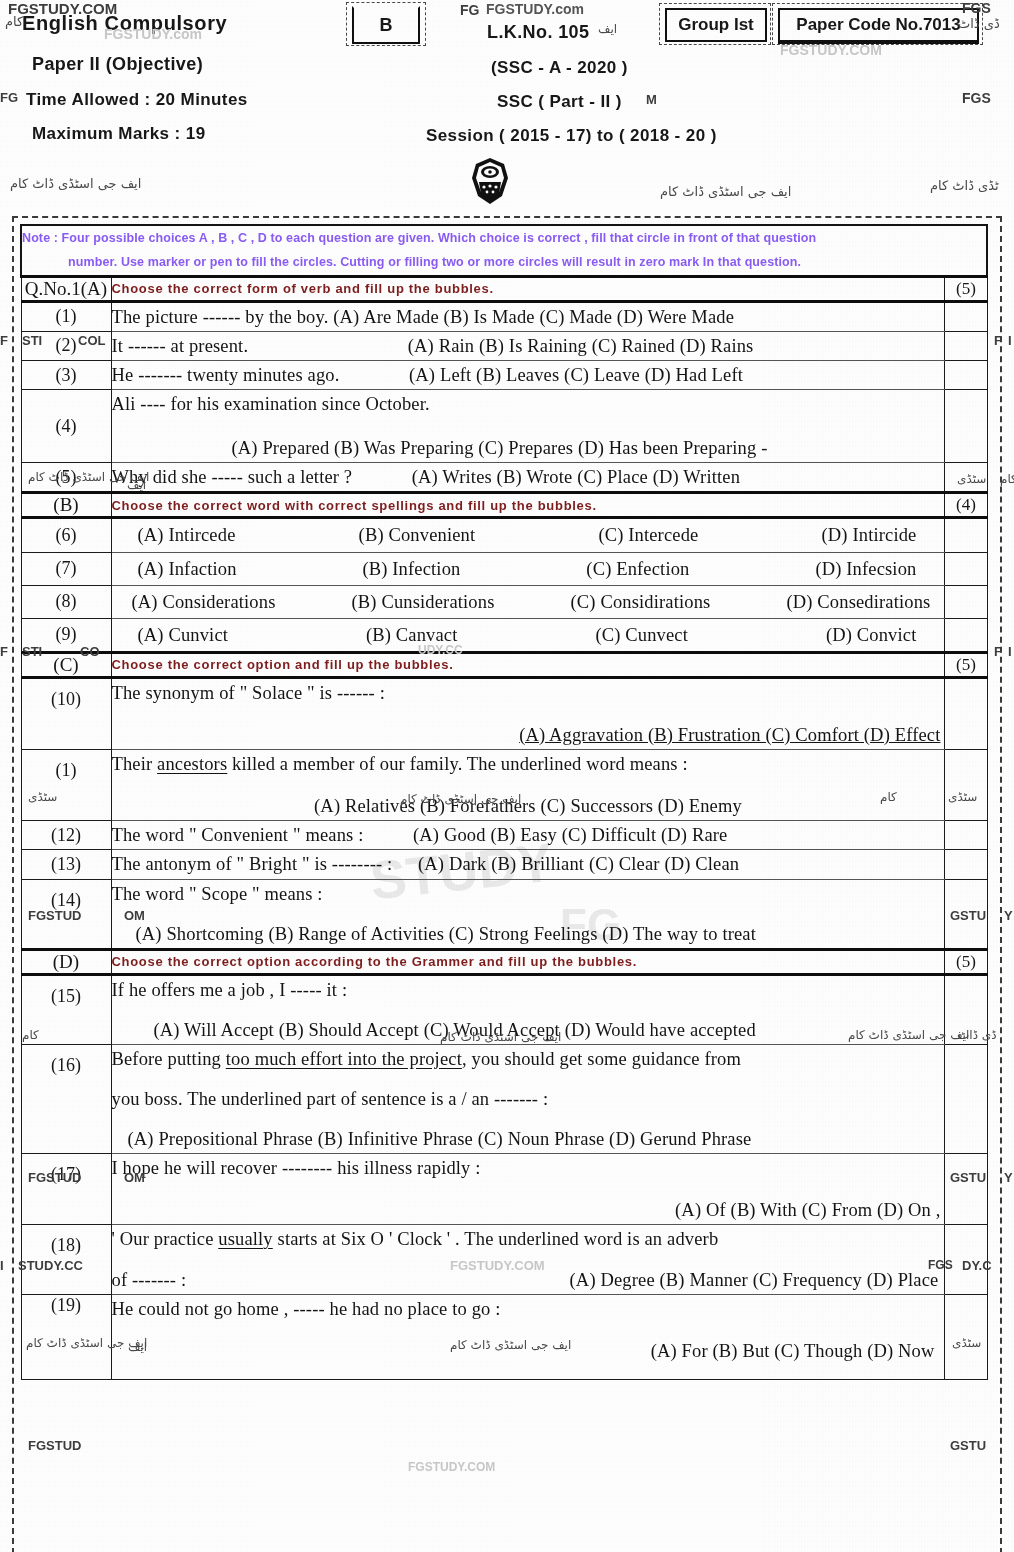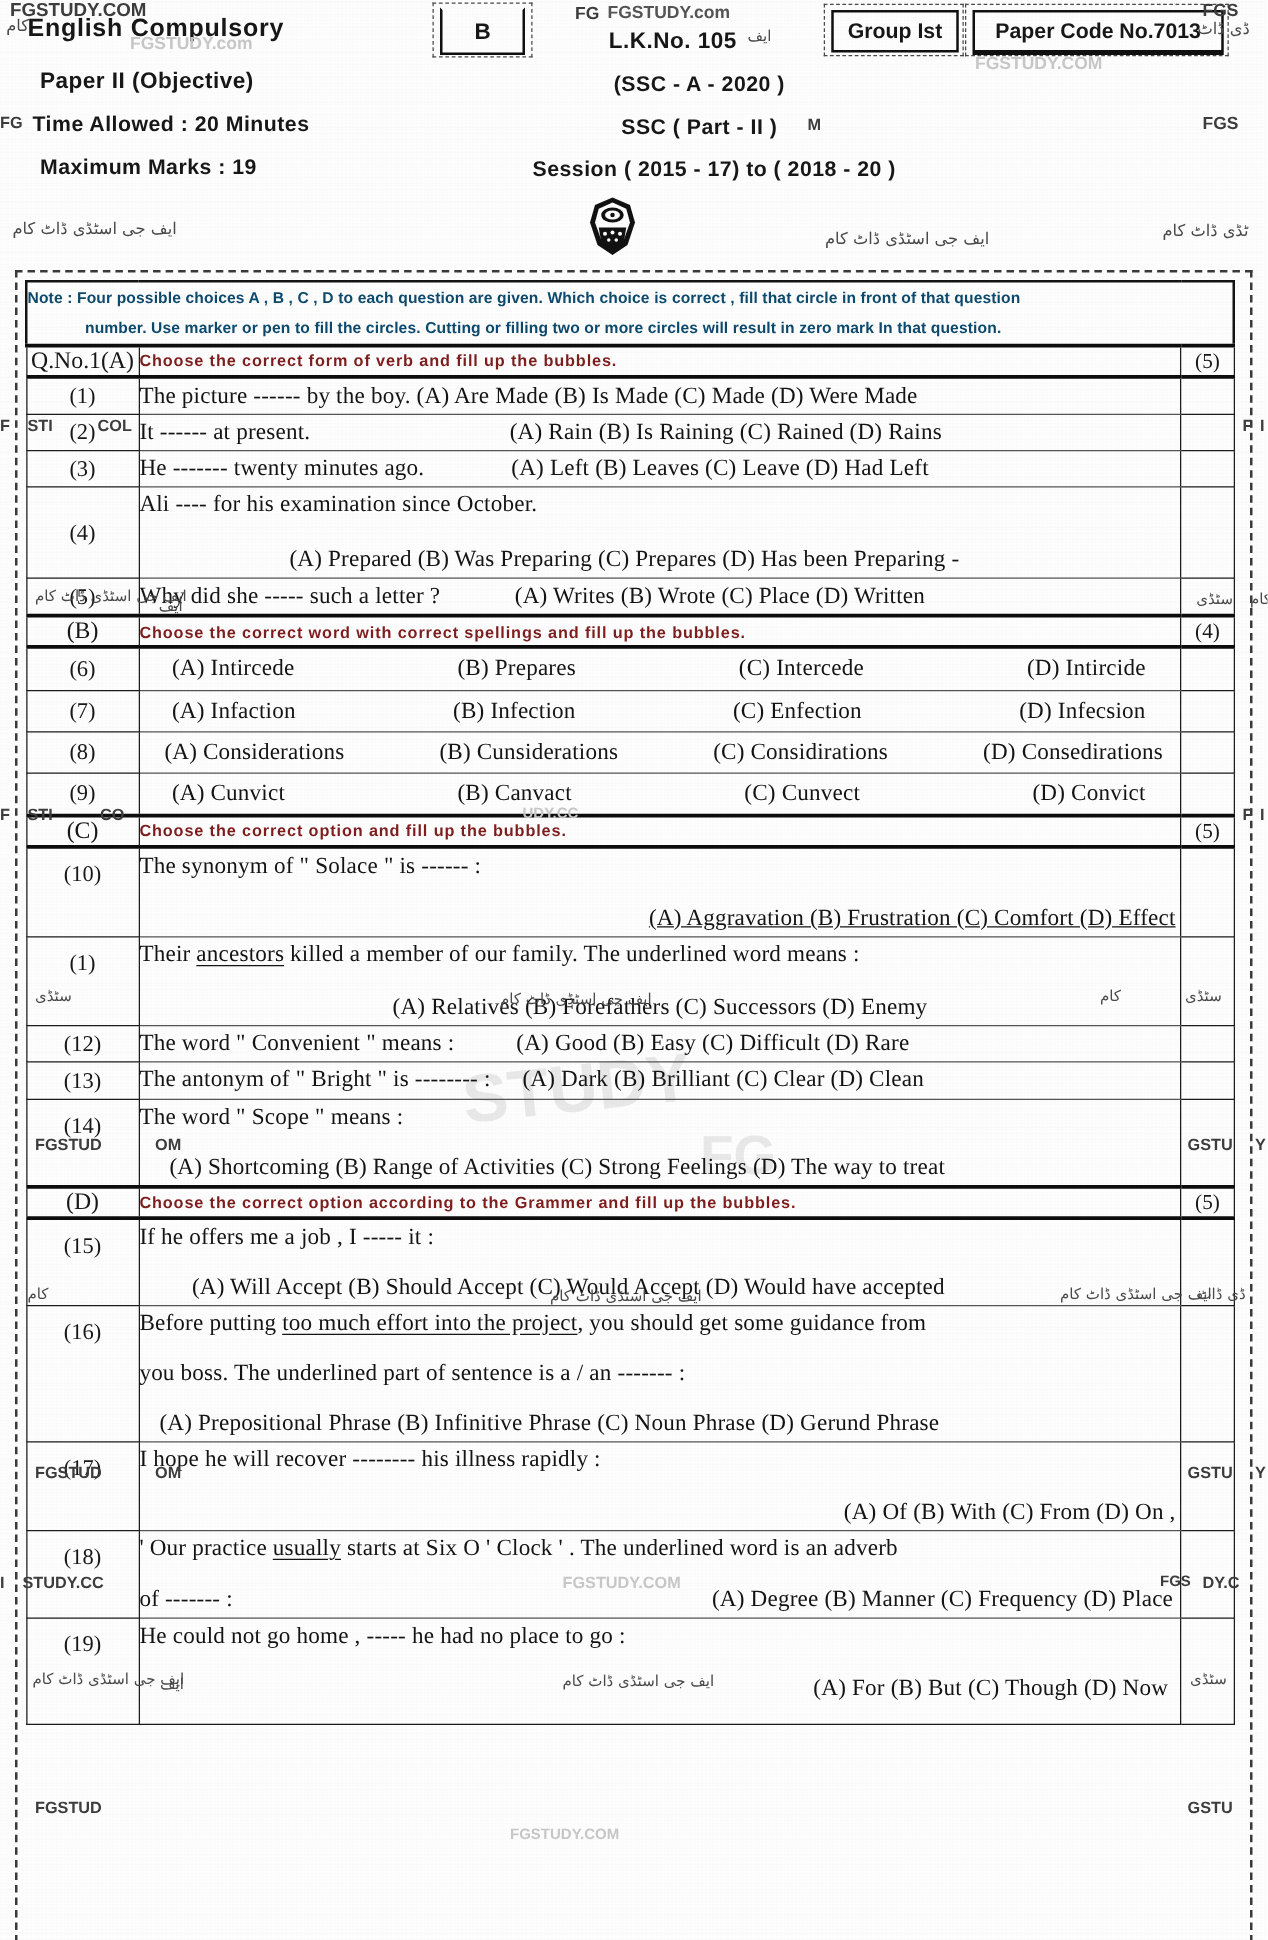--- a/index.html
+++ b/index.html
@@ -67,21 +67,21 @@
   #sheet-dash{position:absolute;left:12px;top:216px;width:986px;height:1334px;
               border:2px dashed #3a3a3a;z-index:5;}
 
   .tbl{width:100%;border-collapse:collapse;table-layout:fixed;}
   .tbl td{border:1px solid #1b1b1b;vertical-align:middle;padding:0;}
   .col-num{width:90px;}
   .col-mark{width:42px;}
 
   .note-cell{border:2px solid #141414 !important;padding:6px 14px 8px 10px;}
   .note-txt{font-family:"Liberation Sans",sans-serif;font-size:12.5px;font-weight:600;
-            line-height:1.95;color:#0c4a6e;letter-spacing:.1px;}
+            line-height:1.95;color:#8b5cf6;letter-spacing:.1px;}
   .note-txt .ind{display:inline-block;padding-left:46px;}
 
   .sec-row td{border-top:3px solid #0d0d0d;border-bottom:3px solid #0d0d0d;}
   .sec-label{text-align:center;font-family:"Liberation Serif",serif;font-size:19px;
              padding:7px 0;}
   .sec-title{font-family:"Liberation Sans",sans-serif;font-weight:700;font-size:13px;
              letter-spacing:.7px;padding:7px 0 7px 12px;color:#7f1d1d;}
   .sec-mark{text-align:center;font-family:"Liberation Serif",serif;font-size:17px;}
 
   .q-num{text-align:center;font-family:"Liberation Serif",serif;font-size:18px;
@@ -233,21 +233,21 @@
         <td class="sec-label">(B)</td>
         <td class="sec-title">Choose  the  correct  word  with  correct   spellings  and  fill up  the  bubbles.</td>
         <td class="sec-mark">(4)</td>
       </tr>
 
       <tr>
         <td class="q-num">(6)</td>
         <td class="q-body hairline">
           <div class="opt-row">
             <span>(A)   Intircede</span>
-            <span>(B)   Prepares</span>
+            <span>(B)   Convenient</span>
             <span>(C)    Intercede</span>
             <span>(D)   Intircide</span>
           </div>
         </td>
         <td class="mark-cell"></td>
       </tr>
 
       <tr>
         <td class="q-num">(7)</td>
         <td class="q-body hairline">
@@ -380,21 +380,21 @@
           <div>' Our  practice <span class="u">usually</span> starts  at  Six  O ' Clock ' . The  underlined  word  is  an  adverb</div>
           <div style="padding-top:12px;display:flex;justify-content:space-between;padding-right:6px;">
             <span>of  ------- :</span>
             <span>(A)  Degree   (B)  Manner  (C)  Frequency  (D)  Place</span>
           </div>
         </td>
         <td class="mark-cell"></td>
       </tr>
 
       <tr>
-        <td class="q-num" style="vertical-align:top;padding-top:10px;">(19)</td>
+        <td class="q-num" style="vertical-align:top;">(19)</td>
         <td class="q-body" style="padding-bottom:14px;">
           <div>He  could  not  go  home , -----  he  had  no  place  to  go    :</div>
           <div class="opts-right" style="padding-top:14px;padding-right:10px;">(A)  For   (B)   But   (C)  Though  (D)  Now</div>
         </td>
         <td class="mark-cell"></td>
       </tr>
 
     </tbody>
   </table>
 </div>

